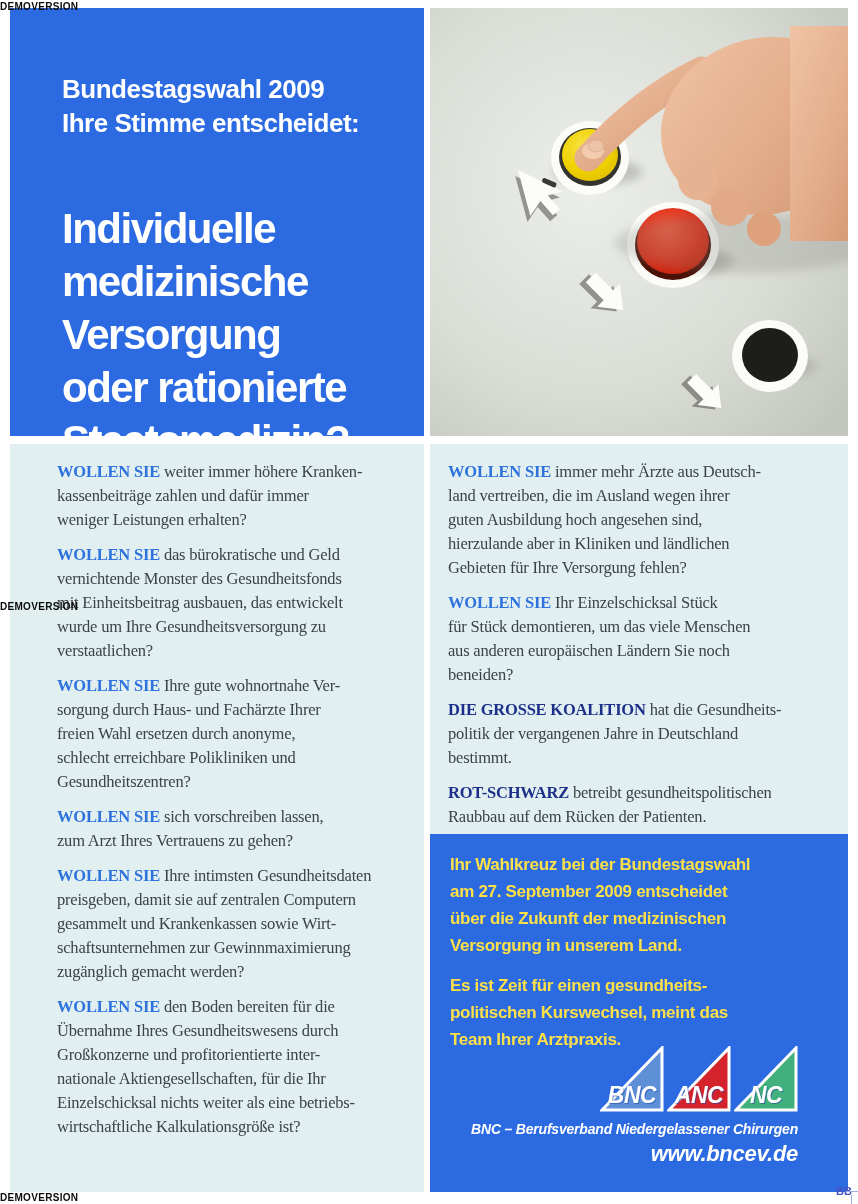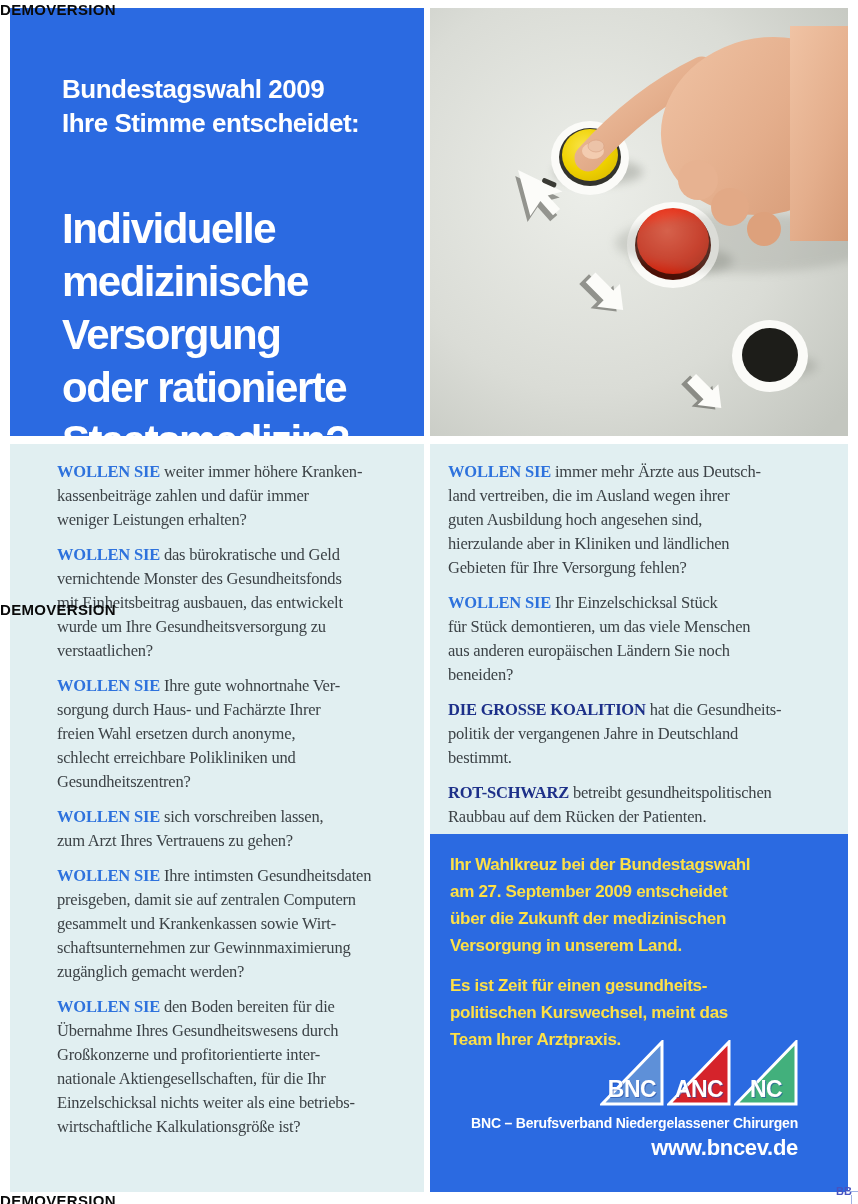--- a/index.html
+++ b/index.html
@@ -18,30 +18,30 @@
   .panel{position:absolute;background:#e1eff1;font-family:Liberation Serif, serif;}
   .panel-left{left:10px;top:444px;width:414px;height:748px;padding:16px 0 0 47px;}
   .panel-right{left:430px;top:444px;width:418px;height:390px;padding:16px 0 0 18px;}
   .q{margin:0 0 11px 0;font-size:16.5px;line-height:24px;color:#3c4246;letter-spacing:-0.2px;}
   .ln{display:block;white-space:nowrap;}
   .lead{font-weight:bold;color:#2e72dd;}
   .lead.navy{color:#1d3089;}
   
   .cta{position:absolute;left:430px;top:834px;width:418px;height:358px;background:#2b6ae1;color:#fff;padding:17px 0 0 20px;}
   .cta .q{font-size:17px;line-height:27px;font-weight:bold;color:#fde047;margin:0 0 13px 0;letter-spacing:-0.3px;}
-  .logo-block{position:absolute;right:50px;top:206px;text-align:right;color:#fff;}
+  .logo-block{position:absolute;right:50px;top:212px;text-align:right;color:#fff;font-style:italic;}
   .tri-row{display:flex;gap:3px;justify-content:flex-end;}
   .tri{position:relative;width:64px;height:66px;}
   .tri svg{display:block;}
   .tri-label{position:absolute;left:0;right:0;bottom:3px;text-align:center;font-weight:bold;font-size:23px;color:#fff;
              letter-spacing:-0.5px;text-shadow:1px 1px 0 rgba(30,70,160,0.55);}
   .logo-caption{margin-top:9px;font-size:14px;font-weight:bold;letter-spacing:-0.2px;white-space:nowrap;}
   .logo-url{margin-top:4px;font-size:22px;font-weight:bold;letter-spacing:-0.3px;}
   
-  .watermark{position:absolute;left:0;font-size:15px;font-weight:bold;color:#0a0a0a;letter-spacing:0.3px;white-space:nowrap;}
+  .watermark{position:absolute;left:0;font-size:10px;font-weight:bold;color:#0a0a0a;letter-spacing:0.3px;white-space:nowrap;}
   .wm1{top:1px;}  .wm2{top:601px;}  .wm3{top:1192px;}
   .bb-mark{position:absolute;left:836px;top:1185px;font-size:11px;font-weight:bold;color:#4753c0;}
   .cropline{position:absolute;background:#9db0e4;}
   .crop-h{left:846px;top:1191px;width:12px;height:1px;}
   .crop-v{left:851px;top:1195px;width:1px;height:9px;}
 </style>
 </head>
 <body>
 
 <div class="page">

